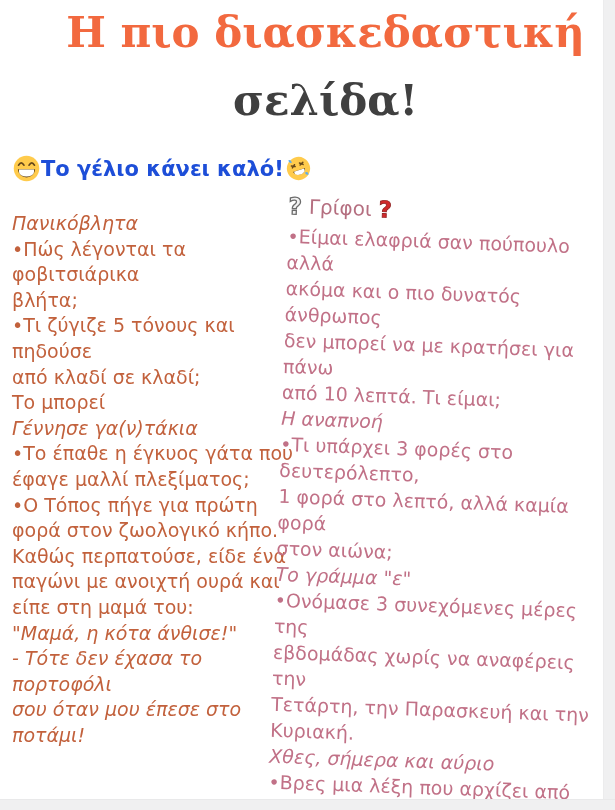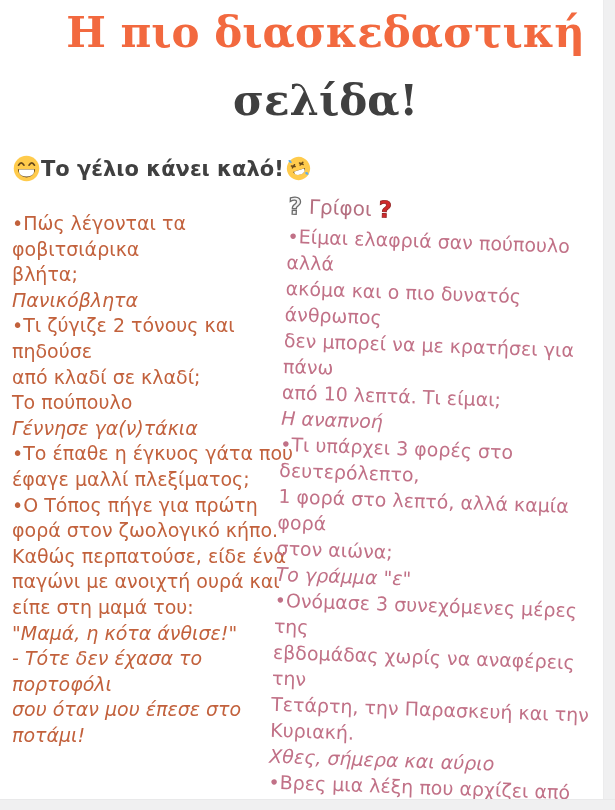--- a/index.html
+++ b/index.html
@@ -13,21 +13,21 @@
     position:absolute;top:0;left:0;width:603px;text-align:center;
     font-family:"DejaVu Serif","Liberation Serif",serif;
     font-weight:bold;line-height:64px;font-size:42px;padding-left:24px;
   }
   .title .line1{color:#f2693f;display:block;margin-top:1px;}
   .title .line2{color:#404040;display:block;margin-top:4px;}
   
   .subtitle{
     position:absolute;left:13px;top:155px;
     display:flex;align-items:center;gap:1px;
-    color:#404040;font-weight:bold;font-size:21px;
+    color:#1d4ed8;font-weight:bold;font-size:21px;
   }
   .emoji{width:27px;height:27px;display:inline-block;vertical-align:middle;}
   
   .col{position:absolute;font-size:19px;}
   .col .seg{white-space:pre-line;}
   .col .seg.it{font-style:italic;}
   .col-left{
     left:12px;top:211px;width:286px;
     color:#c2613c;line-height:25.6px;
   }
@@ -85,28 +85,28 @@
         <path d="M11 20.3 h14 v2.2 a7 4 0 0 1 -14 0 z" fill="#ffffff"></path>
       </g>
       <path d="M4.5 7 q4 -1 4.6 3.4 q-4.3 1 -4.6 -3.4z" fill="#5DADEC"></path>
       <path d="M31.5 26 q-4 1.4 -4.8 -2.8 q4 -1.6 4.8 2.8z" fill="#5DADEC"></path>
     </svg>
   </span>
 </div>
 
 <div class="col col-left">
     <div>
+      <div class="seg it">Πανικόβλητα</div>
       <div class="seg">•Πώς λέγονται τα φοβιτσιάρικα
 βλήτα;</div>
-      <div class="seg it">Πανικόβλητα</div>
     </div>
     <div>
-      <div class="seg">•Τι ζύγιζε 2 τόνους και πηδούσε
+      <div class="seg">•Τι ζύγιζε 5 τόνους και πηδούσε
 από κλαδί σε κλαδί;</div>
-      <div class="seg">Το πούπουλο</div>
+      <div class="seg">Το μπορεί</div>
     </div>
     <div>
       <div class="seg it">Γέννησε γα(ν)τάκια</div>
       <div class="seg">•Το έπαθε η έγκυος γάτα που
 έφαγε μαλλί πλεξίματος;</div>
     </div>
     <div>
       <div class="seg">•Ο Τόπος πήγε για πρώτη
 φορά στον ζωολογικό κήπο.
 Καθώς περπατούσε, είδε ένα

